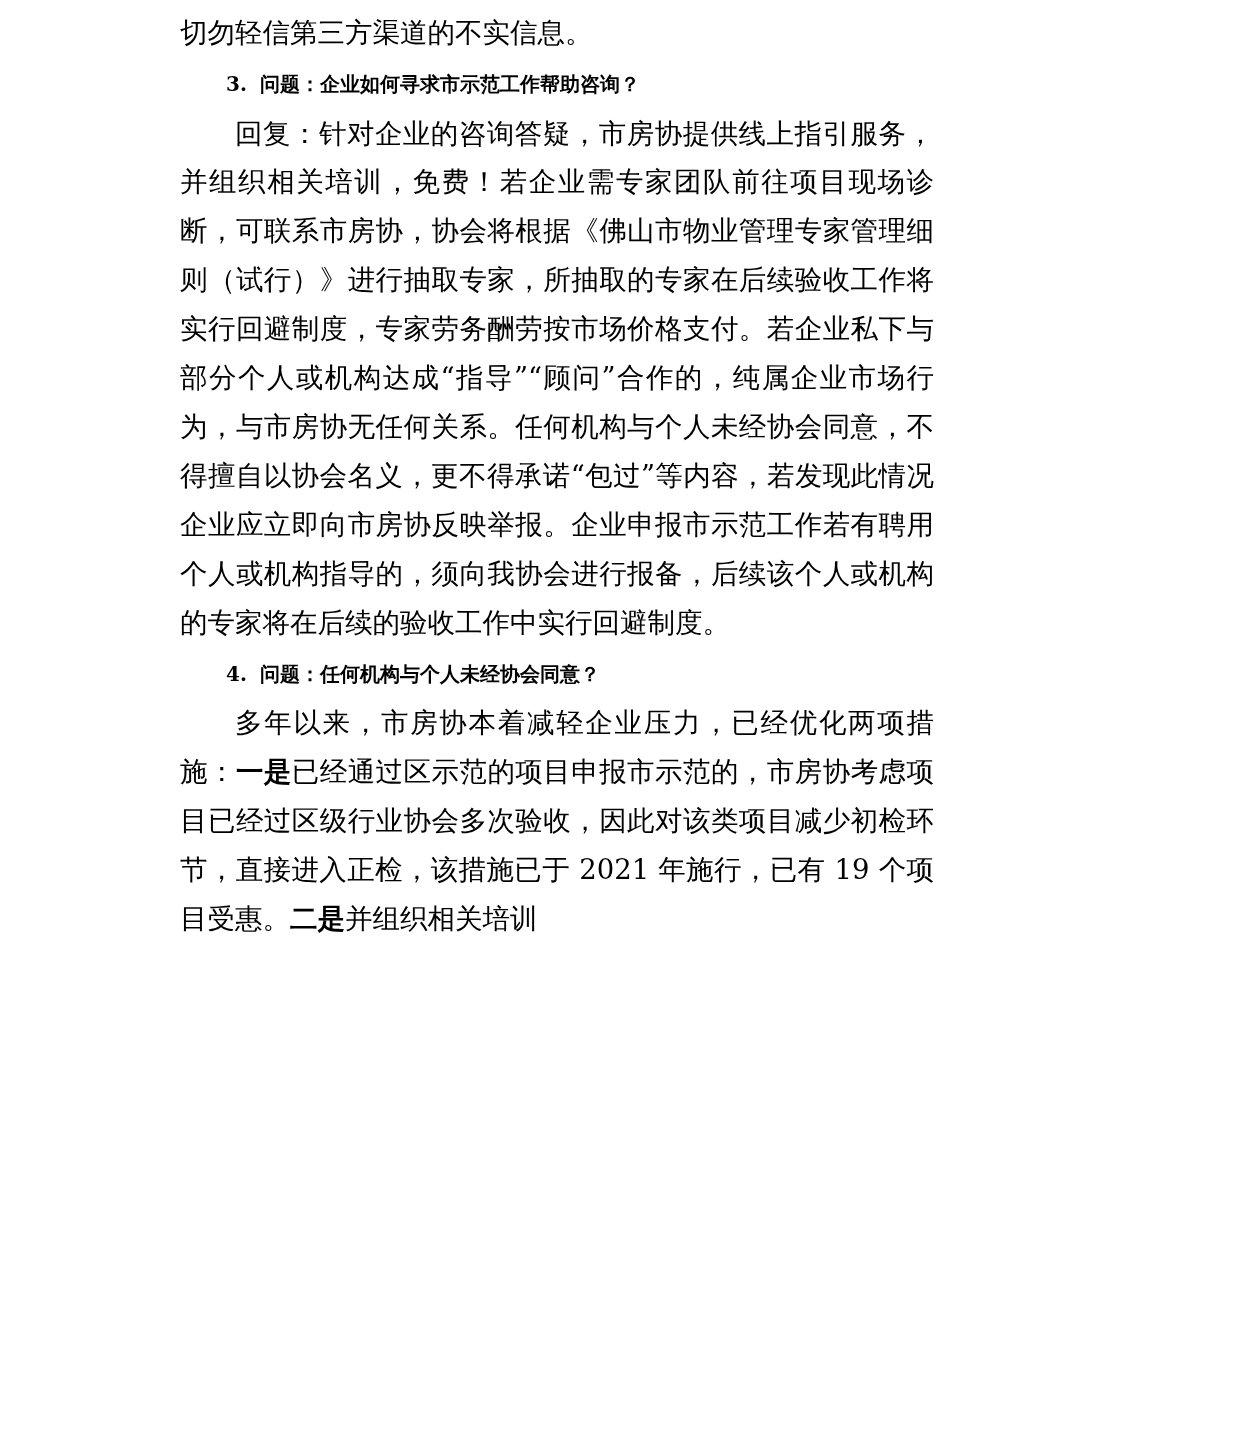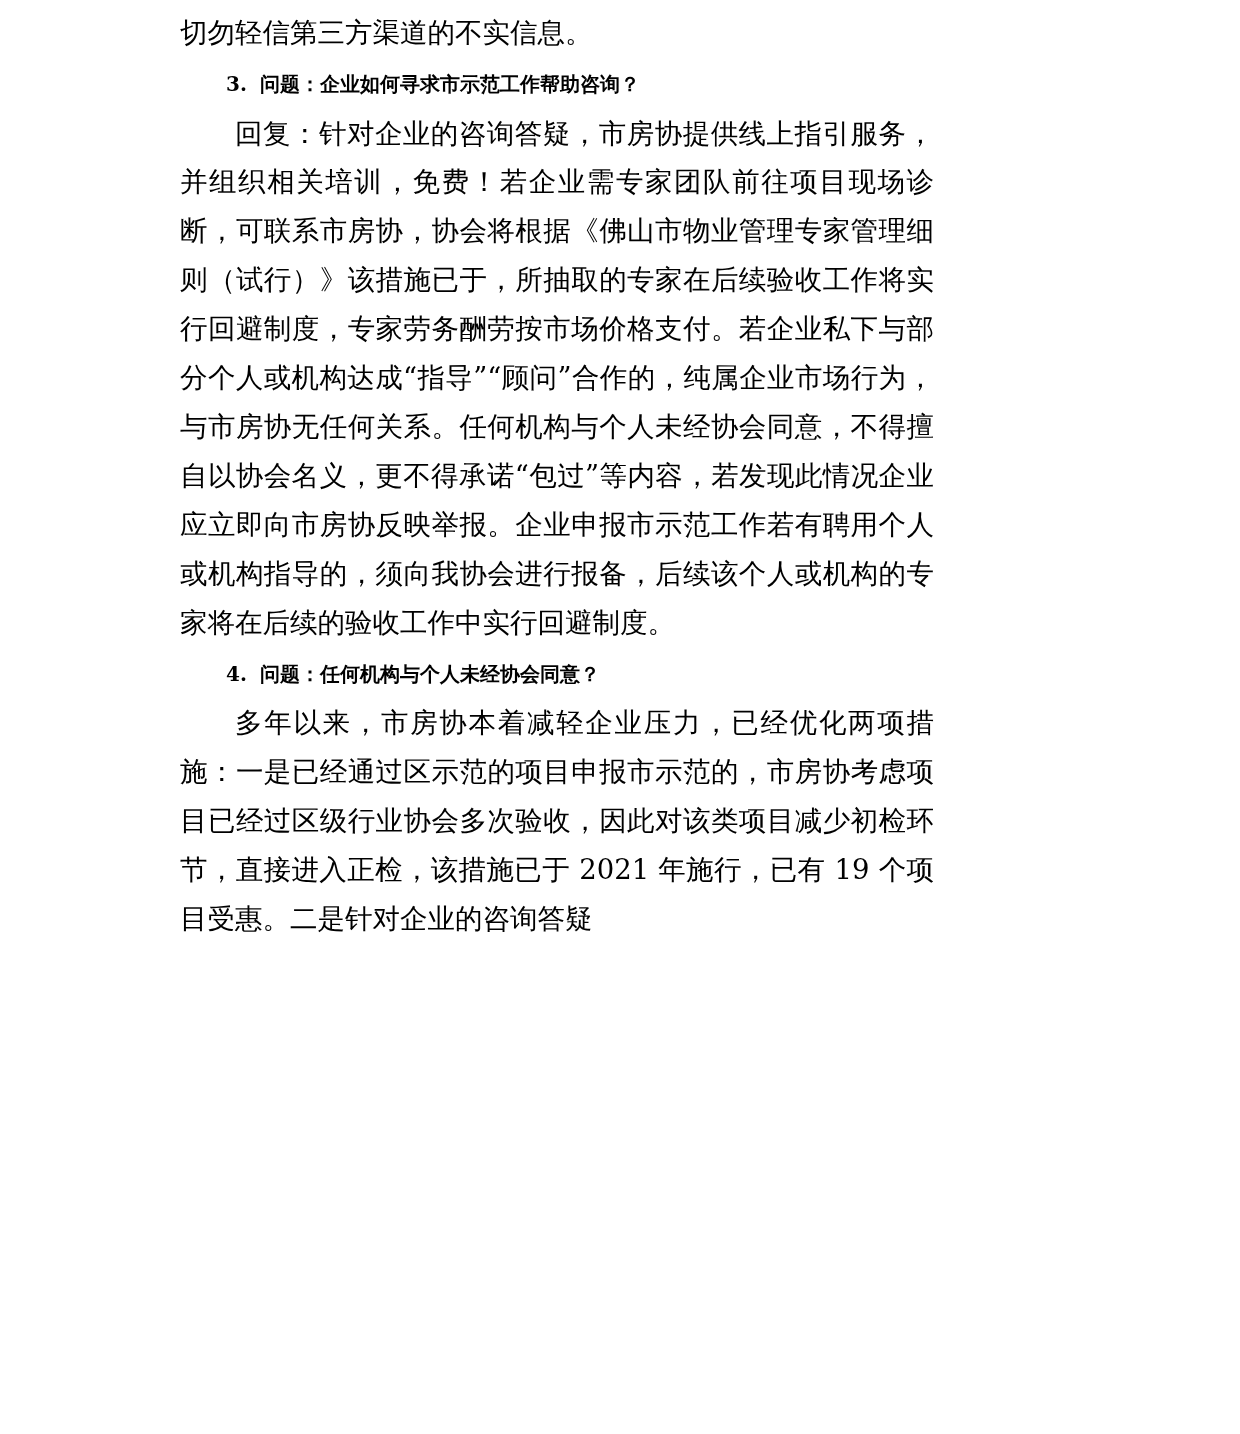--- a/index.html
+++ b/index.html
@@ -44,40 +44,40 @@
     margin-bottom: 6px;
   }
   .heading .num {
     display: inline-block;
     width: 80px;
     text-indent: 0;
     padding-left: 46px;
     box-sizing: border-box;
   }
   .b {
-    font-weight: normal;
+    font-weight: bold;
   }
 </style>
 </head>
 <body>
 
 <div class="page">
   <div class="doc-body">
 
     <p class="para cont">切勿轻信第三方渠道的不实信息。</p>
 
     <p class="heading">
       <span class="num">3.</span><span>问题：企业如何寻求市示范工作帮助咨询？</span>
     </p>
 
-    <p class="para">回复：针对企业的咨询答疑，市房协提供线上指引服务，并组织相关培训，免费！若企业需专家团队前往项目现场诊断，可联系市房协，协会将根据《佛山市物业管理专家管理细则（试行）》该措施已于，所抽取的专家在后续验收工作将实行回避制度，专家劳务酬劳按市场价格支付。若企业私下与部分个人或机构达成“指导”“顾问”合作的，纯属企业市场行为，与市房协无任何关系。任何机构与个人未经协会同意，不得擅自以协会名义，更不得承诺“包过”等内容，若发现此情况企业应立即向市房协反映举报。企业申报市示范工作若有聘用个人或机构指导的，须向我协会进行报备，后续该个人或机构的专家将在后续的验收工作中实行回避制度。</p>
+    <p class="para">回复：针对企业的咨询答疑，市房协提供线上指引服务，并组织相关培训，免费！若企业需专家团队前往项目现场诊断，可联系市房协，协会将根据《佛山市物业管理专家管理细则（试行）》进行抽取专家，所抽取的专家在后续验收工作将实行回避制度，专家劳务酬劳按市场价格支付。若企业私下与部分个人或机构达成“指导”“顾问”合作的，纯属企业市场行为，与市房协无任何关系。任何机构与个人未经协会同意，不得擅自以协会名义，更不得承诺“包过”等内容，若发现此情况企业应立即向市房协反映举报。企业申报市示范工作若有聘用个人或机构指导的，须向我协会进行报备，后续该个人或机构的专家将在后续的验收工作中实行回避制度。</p>
 
     <p class="heading">
       <span class="num">4.</span><span>问题：任何机构与个人未经协会同意？</span>
     </p>
 
 
     <p class="para">
-      <span>多年以来，市房协本着减轻企业压力，已经优化两项措施：</span><span class="b">一是</span><span>已经通过区示范的项目申报市示范的，市房协考虑项目已经过区级行业协会多次验收，因此对该类项目减少初检环节，直接进入正检，该措施已于 2021 年施行，已有 19 个项目受惠。</span><span class="b">二是</span><span>针对企业的咨询答疑</span>
+      <span>多年以来，市房协本着减轻企业压力，已经优化两项措施：</span><span class="b">一是</span><span>已经通过区示范的项目申报市示范的，市房协考虑项目已经过区级行业协会多次验收，因此对该类项目减少初检环节，直接进入正检，该措施已于 2021 年施行，已有 19 个项目受惠。</span><span class="b">二是</span><span>并组织相关培训</span>
     </p>
 
   </div>
 </div>
 
 </body></html>

